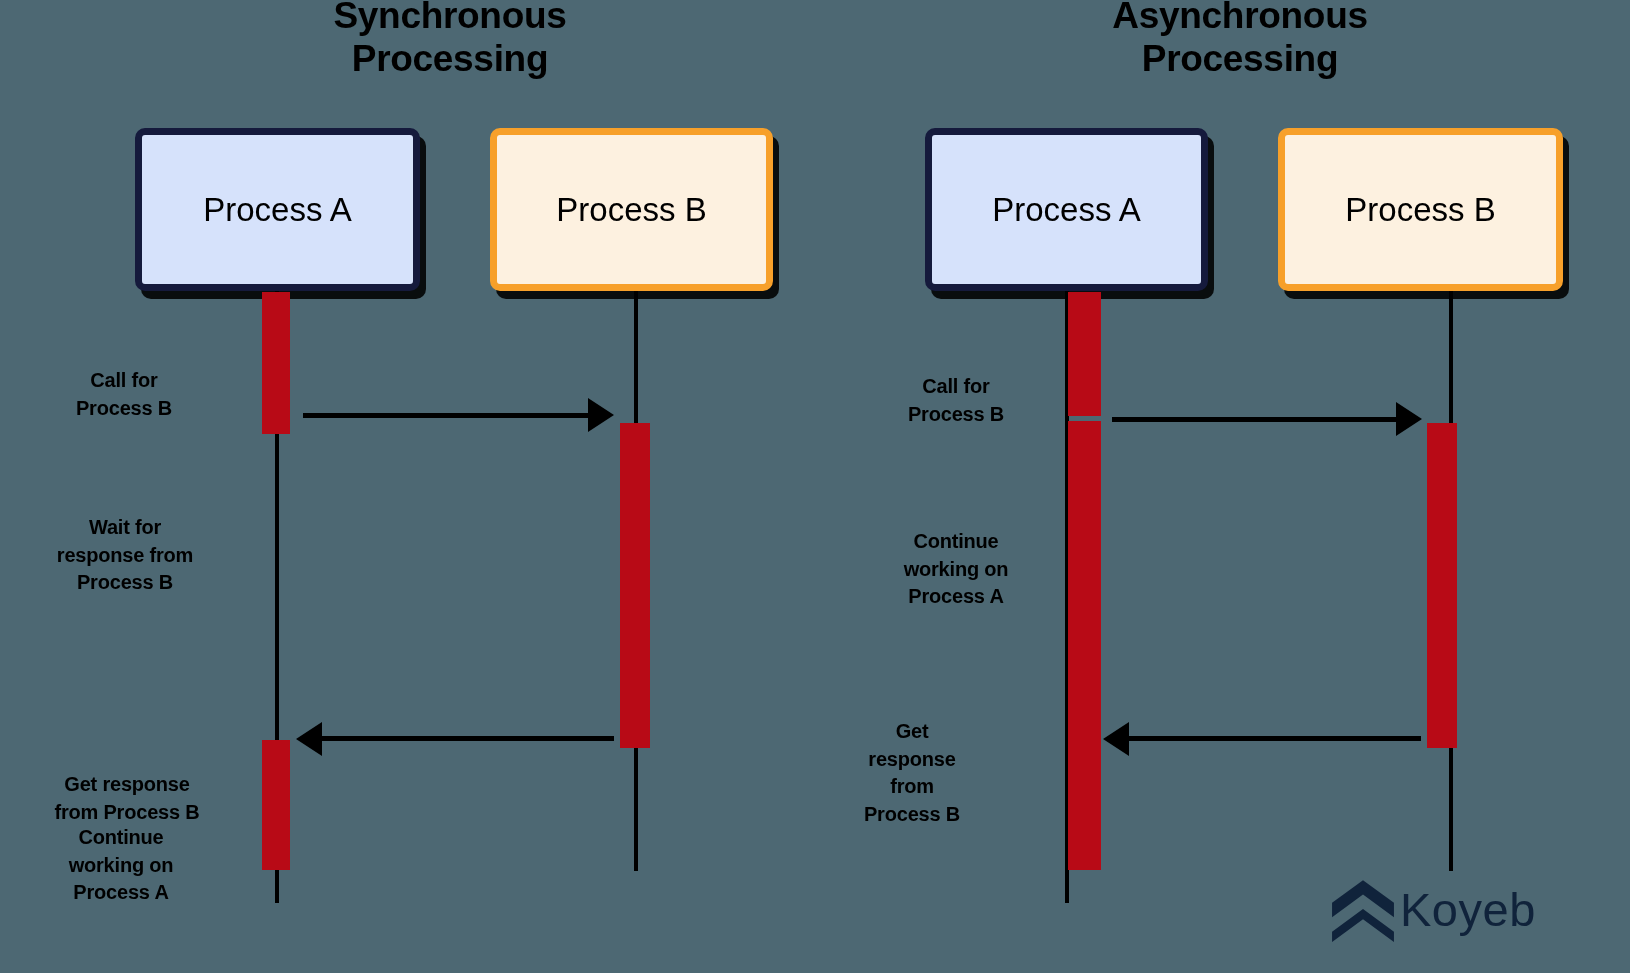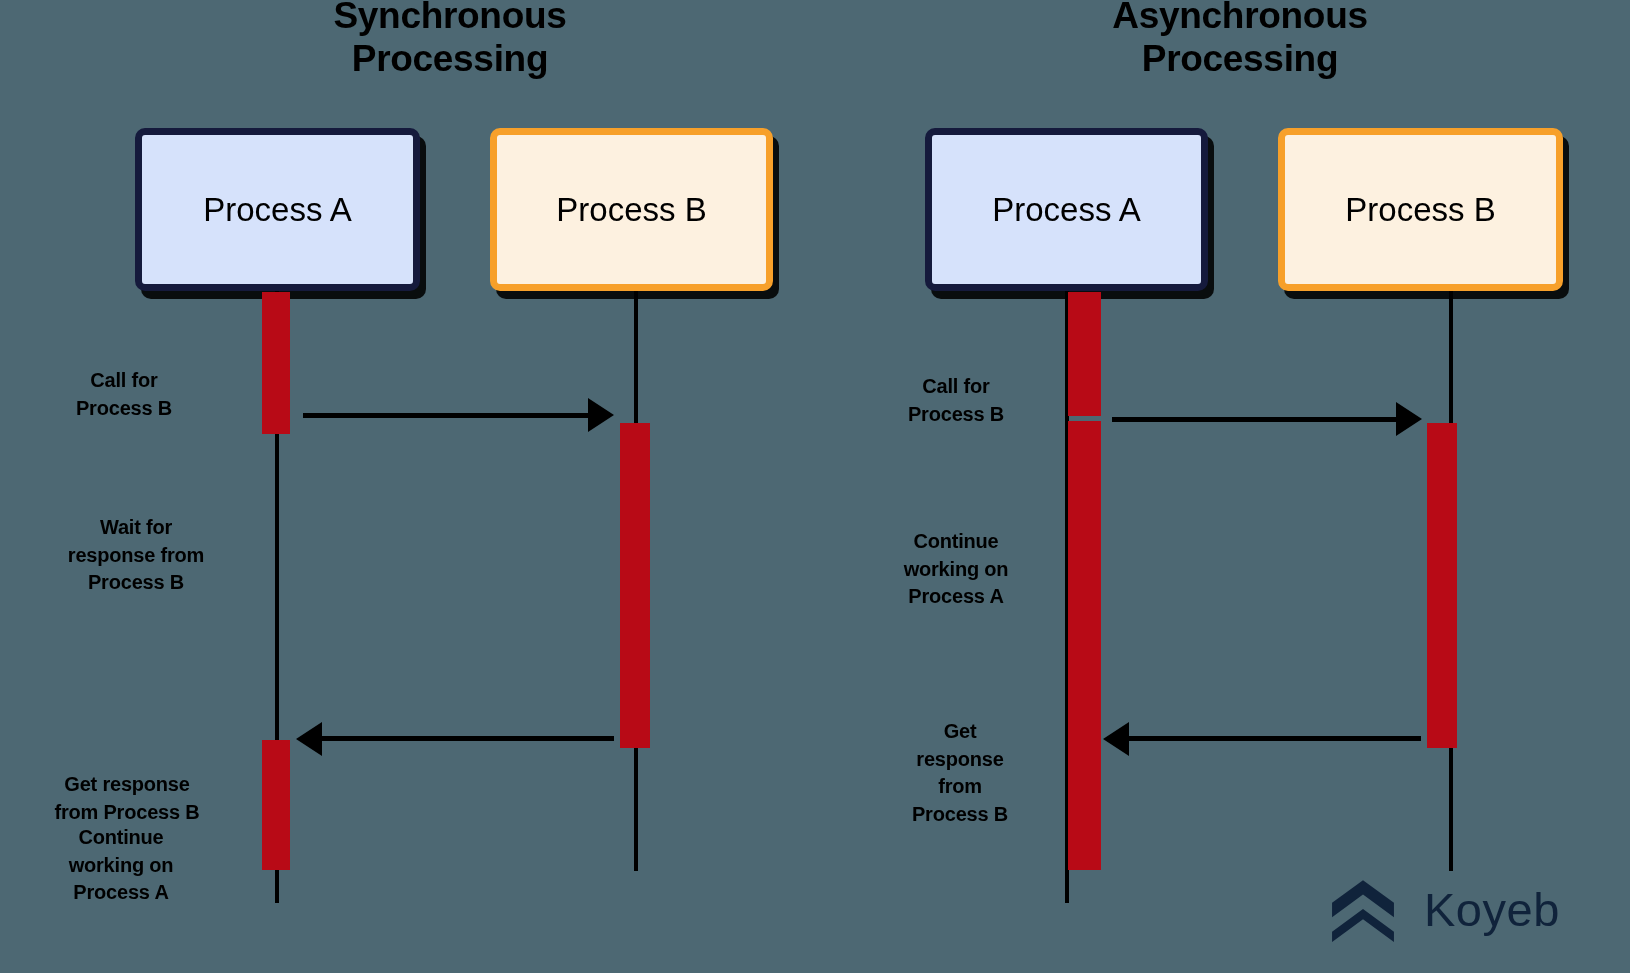--- a/index.html
+++ b/index.html
@@ -106,21 +106,21 @@
     letter-spacing: -0.2px;
   }
 
   
   #koyeb-logo {
     position: absolute;
     left: 1330px;
     top: 876px;
     display: flex;
     align-items: center;
-    gap: 28px;
+    gap: 4px;
   }
   #koyeb-logo .mark { width: 66px; height: 66px; }
   #koyeb-logo .wordmark {
     font-size: 47px;
     color: #10233b;
     letter-spacing: 0.5px;
     line-height: 1;
   }
 </style>
 </head>
@@ -145,21 +145,21 @@
   <div class="activation" style="left:262px; top:740px; width:28px; height:130px;"></div>
 
   <div class="arrow-line" style="left:303px; top:413px; width:292px;"></div>
   <div class="arrow-head right" style="left:588px; top:398px;"></div>
 
   <div class="arrow-line" style="left:318px; top:736px; width:296px;"></div>
   <div class="arrow-head left" style="left:296px; top:722px;"></div>
 
   <div class="step-label" style="left:10px; top:367px; width:228px;">Call for
 Process B</div>
-  <div class="step-label" style="left:22px; top:514px; width:228px;">Wait for
+  <div class="step-label" style="left:11px; top:514px; width:228px;">Wait for
 response from
 Process B</div>
   <div class="step-label" style="left:2px; top:727px; width:250px;margin-top:44px;">Get response
 from Process B</div>
   <div class="step-label" style="left:10px; top:824px; width:222px;">Continue
 working on
 Process A</div>
 
   <div class="proc-box a" id="box-async-a">Process A</div>
   <div class="proc-box b" id="box-async-b">Process B</div>
@@ -176,21 +176,21 @@
   <div class="arrow-head right" style="left:1396px; top:402px;"></div>
 
   <div class="arrow-line" style="left:1125px; top:736px; width:296px;"></div>
   <div class="arrow-head left" style="left:1103px; top:722px;"></div>
 
   <div class="step-label" style="left:845px; top:373px; width:222px;">Call for
 Process B</div>
   <div class="step-label" style="left:845px; top:528px; width:222px;">Continue
 working on
 Process A</div>
-  <div class="step-label" style="left:855px; top:718px; width:210px;">Get
+  <div class="step-label" style="left:807px; top:718px; width:210px;">Get
 response
 from
 Process B</div>
 
   <div id="koyeb-logo">
     <span class="mark">
       <svg viewBox="0 0 64 64" width="66" height="66" aria-hidden="true">
         <path d="M32 4 L62 26 L62 40 L32 18 L2 40 L2 26 Z" fill="#10233b"></path>
         <path d="M32 32 L62 54 L62 64 L32 42 L2 64 L2 54 Z" fill="#10233b"></path>
       </svg>

